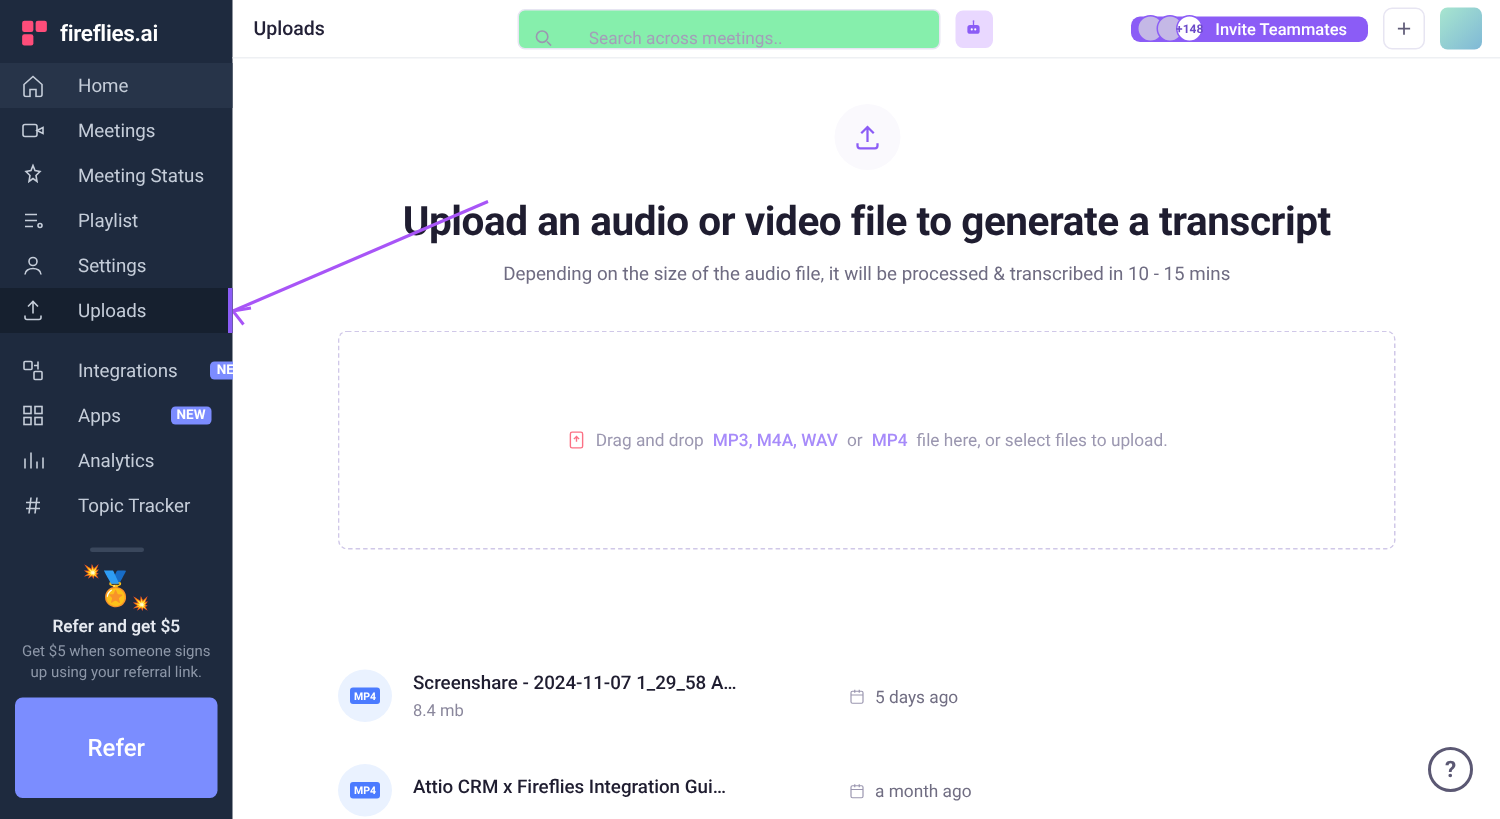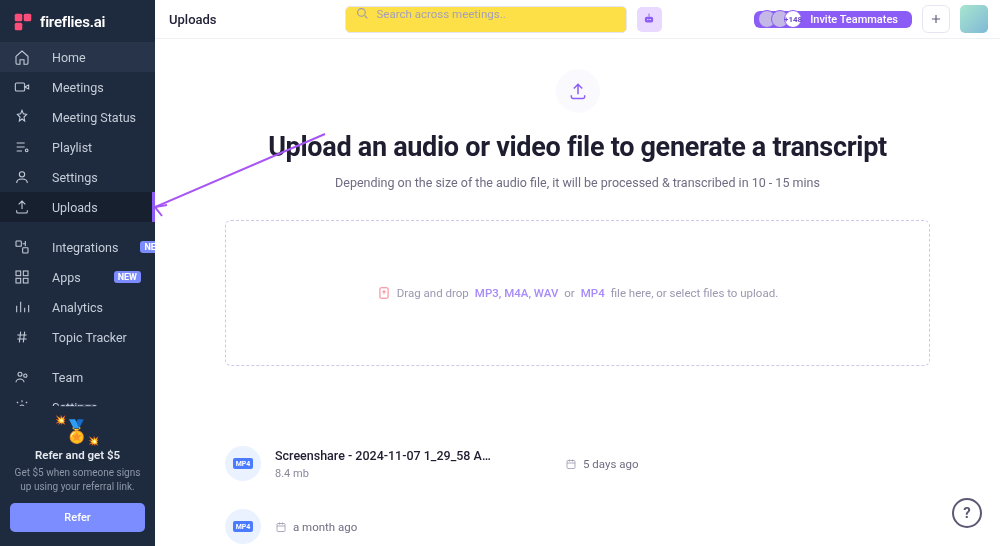--- a/index.html
+++ b/index.html
@@ -19,27 +19,27 @@
 .nav-icon svg { width:16px; height:16px; fill:none; stroke:#c5cdd9; stroke-width:1.6; }
 .nav-badge { margin-left:auto; font-size:9px; font-weight:700; background:#7c8cff; color:#fff; border-radius:3px; padding:1px 4px; }
 .nav-group-gap { height: 10px; }
 
 .refer-box { padding: 12px 10px 14px; text-align:center; }
 .refer-icon { font-size: 22px; margin-bottom:4px; position:relative; display:inline-block;}
 .refer-icon::before { content:"💥"; position:absolute; left:-8px; top:-4px; font-size:9px; }
 .refer-icon::after { content:"💥"; position:absolute; right:-8px; bottom:-2px; font-size:9px; }
 .refer-title { font-size:11.5px; font-weight:600; color:#e5e9f0; margin-bottom:4px; }
 .refer-sub { font-size:10px; color:#8d97a8; line-height:1.35; margin-bottom:10px; }
-.refer-btn { width:100%; border:none; border-radius:5px; padding:8px 0; font-size:11px; font-weight:500; color:#fff; background:#7b8dff; cursor:pointer; }
+.refer-btn { width:100%; border:none; border-radius:5px; padding:24px 0; font-size:16px; font-weight:500; color:#fff; background:#7b8dff; cursor:pointer; }
 
 .content { flex:1; display:flex; flex-direction:column; }
 .topbar { height:39px; display:flex; align-items:center; padding: 0 12px 0 14px; gap:10px; border-bottom:1px solid #eef0f3; }
 .page-title { font-size:13px; font-weight:500; color:#232137; }
 .search-wrap { margin-left: 118px; }
-.search { width: 282px; height:27px; border:1px solid #e7e5f2; border-radius:5px; display:flex; align-items:flex-start; padding:0 10px; gap:8px; background:#fde047; }
+.search { width: 282px; height:27px; border:1px solid #e7e5f2; border-radius:5px; display:flex; align-items:flex-end; padding:0 10px; gap:24px; background:#86efac; }
 .search svg { width:13px; height:13px; stroke:#9b97b0; fill:none; stroke-width:2; }
 .search input { border:none; outline:none; font-size:11.5px; flex:1; color:#444; background:transparent; }
 .search input::placeholder { color:#a39fb8; }
 .bot-btn { width:25px; height:25px; background:#e9d8ff; border-radius:5px; display:flex; align-items:center; justify-content:center; cursor:pointer; }
 .bot-btn svg { width:14px; height:14px; }
 .topbar-right { margin-left:auto; display:flex; align-items:center; gap:10px; }
 .invite-btn { background:#8b5cf6; color:#fff; border:none; border-radius:6px; height:17px; padding:0 14px 0 4px; display:flex; align-items:center; gap:8px; font-size:11px; font-weight:500; cursor:pointer; }
 .invite-avs { display:flex; }
 .invite-avs span { width:18px; height:18px; border-radius:50%; background:#c4b8e6; border:1.5px solid #8b5cf6; margin-left:-5px; display:flex;align-items:center;justify-content:center;font-size:8px;font-weight:700;color:#6d4cc9;}
 .invite-avs span:first-child{ margin-left:0; }
@@ -297,20 +297,24 @@
               <rect x="4" y="5" width="16" height="16" rx="2"></rect>
               <path d="M4 10h16M9 3v4M15 3v4"></path>
             </svg>
           <span>5 days ago</span>
         </div>
       </div>
       <div class="file-row">
         <div class="file-thumb">
             <span>MP4</span>
           </div>
+        <div class="file-info">
+          <div class="file-name">Attio CRM x Fireflies Integration Gui…</div>
+          <div class="file-size"></div>
+        </div>
         <div class="file-date-col">
           <svg viewBox="0 0 24 24">
               <rect x="4" y="5" width="16" height="16" rx="2"></rect>
               <path d="M4 10h16M9 3v4M15 3v4"></path>
             </svg>
           <span>a month ago</span>
         </div>
       </div>
     </div>
   </div>

